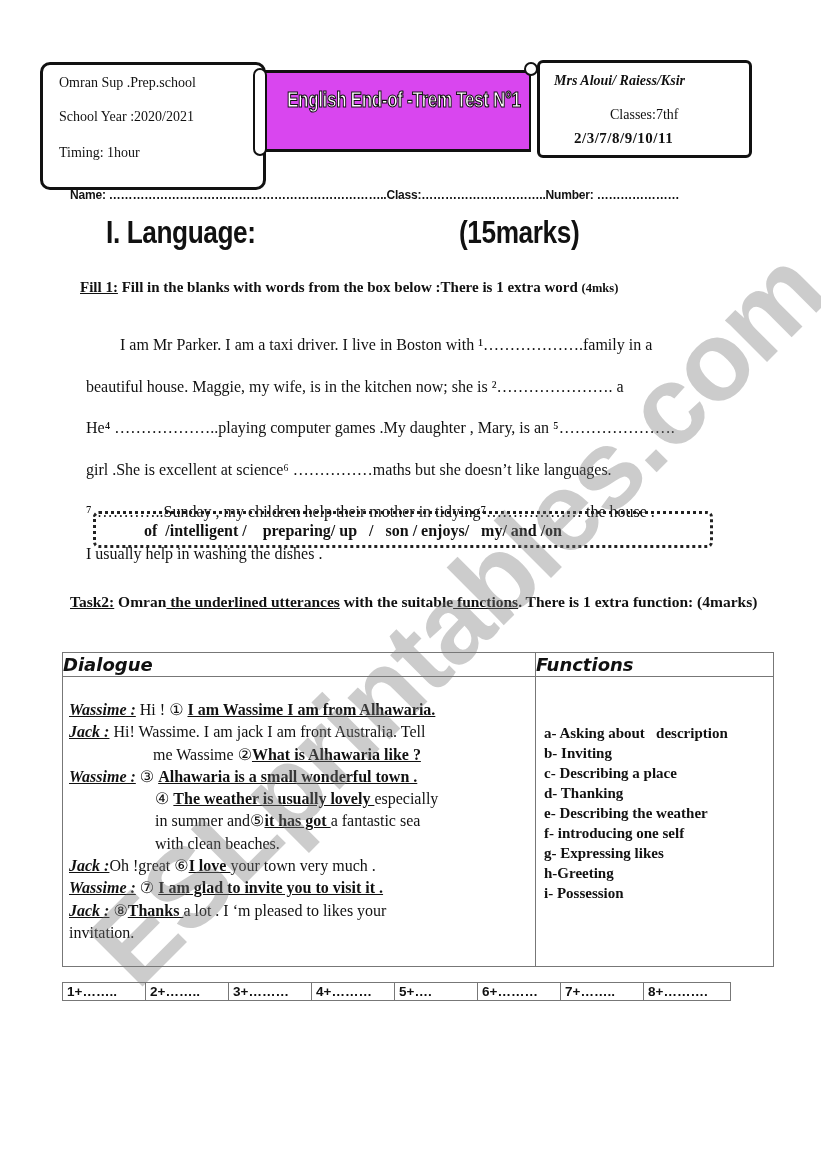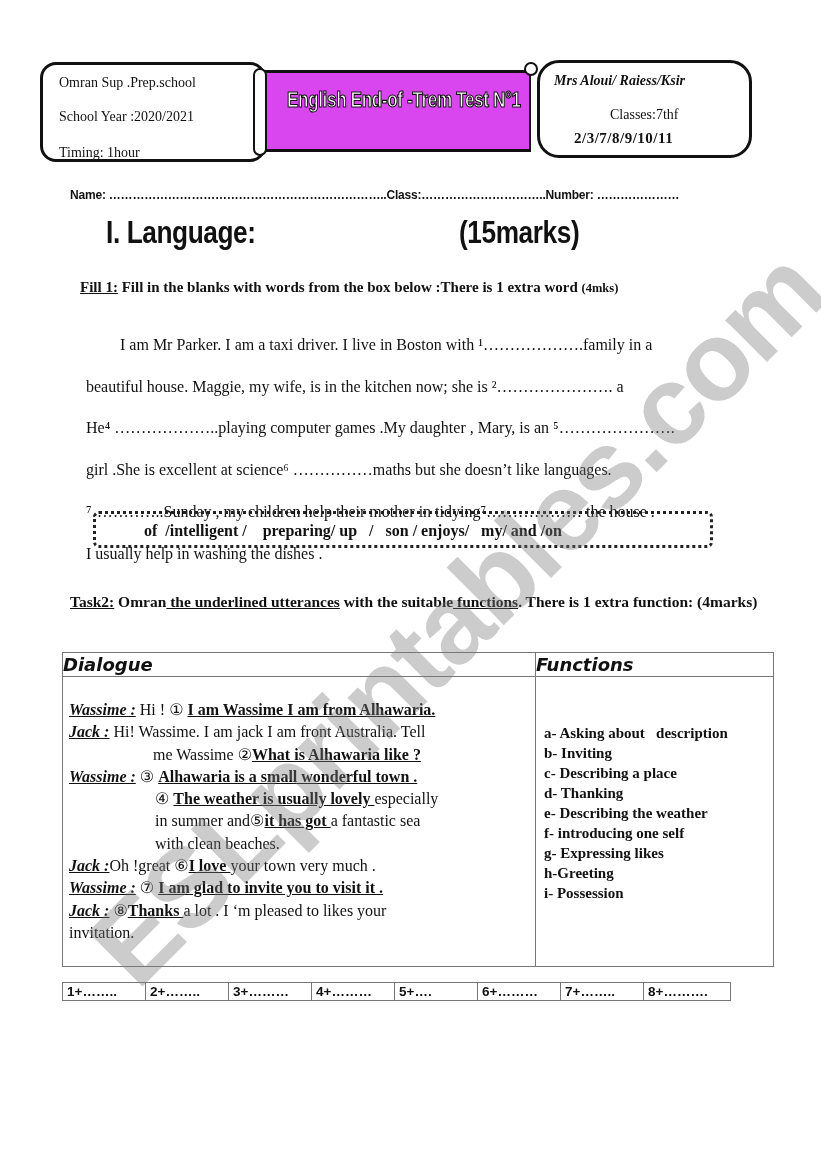--- a/index.html
+++ b/index.html
@@ -1,21 +1,21 @@
 <!DOCTYPE html>
 <html><head>
 <meta charset="utf-8">
 <style>
   html, body { margin:0; padding:0; background:#ffffff; }
   body { width:821px; height:1161px; position:relative; overflow:hidden; color:#111; font-family:"Liberation Serif", serif; }
 
   
-  .box-left { position:absolute; left:40px; top:62px; width:226px; height:100px; border:3px solid #111; border-radius:16px; box-sizing:border-box; }
+  .box-left { position:absolute; left:40px; top:62px; width:226px; height:128px; border:3px solid #111; border-radius:10px; box-sizing:border-box; }
   .box-left .line { position:absolute; left:16px; font-size:14px; }
-  .box-right { position:absolute; left:537px; top:60px; width:215px; height:98px; border:3px solid #111; border-radius:22px; box-sizing:border-box; }
+  .box-right { position:absolute; left:537px; top:60px; width:215px; height:98px; border:3px solid #111; border-radius:6px; box-sizing:border-box; }
   .scroll { position:absolute; left:253px; top:62px; width:285px; height:96px; }
   .scroll .body { position:absolute; left:10px; top:8px; width:268px; height:82px; border:2px solid #111; border-top-width:3px; border-bottom-width:3px; box-sizing:border-box; background:#d946ef; }
   .scroll .roll-left { position:absolute; left:0; top:6px; width:14px; height:88px; border:2.5px solid #111; border-radius:7px; background:#fff; box-sizing:border-box; }
   .scroll .roll-right { position:absolute; right:0; top:0; width:14px; height:14px; border:2.5px solid #111; border-radius:50%; background:#fff; box-sizing:border-box; }
   .scroll-title { position:absolute; left:22px; top:14px; font-family:"Liberation Sans", sans-serif; font-weight:bold; font-size:22px; color:#fff; -webkit-text-stroke:1.2px #111; letter-spacing:-0.5px; transform:scaleX(0.78); transform-origin:left top; white-space:nowrap; }
 
   .name-line { position:absolute; left:70px; top:188px; font-family:"Liberation Sans", sans-serif; font-weight:bold; font-size:12px; white-space:nowrap; letter-spacing:-0.2px; }
   .section-title { position:absolute; top:214px; font-family:"Liberation Sans", sans-serif; font-weight:900; font-size:32px; transform:scaleX(0.82); transform-origin:left top; letter-spacing:-0.5px; white-space:nowrap; }
 
   .task1-title { position:absolute; left:80px; top:279px; font-weight:bold; font-size:15px; white-space:nowrap; }

